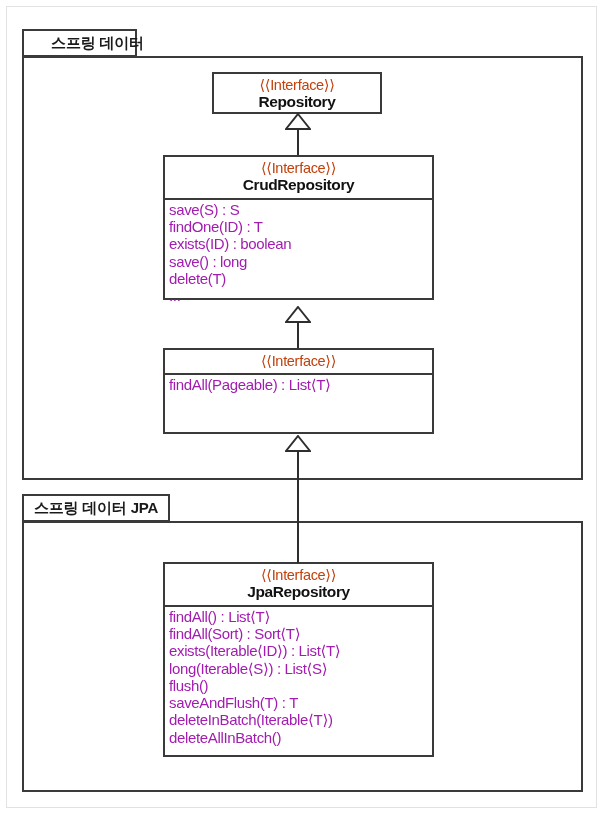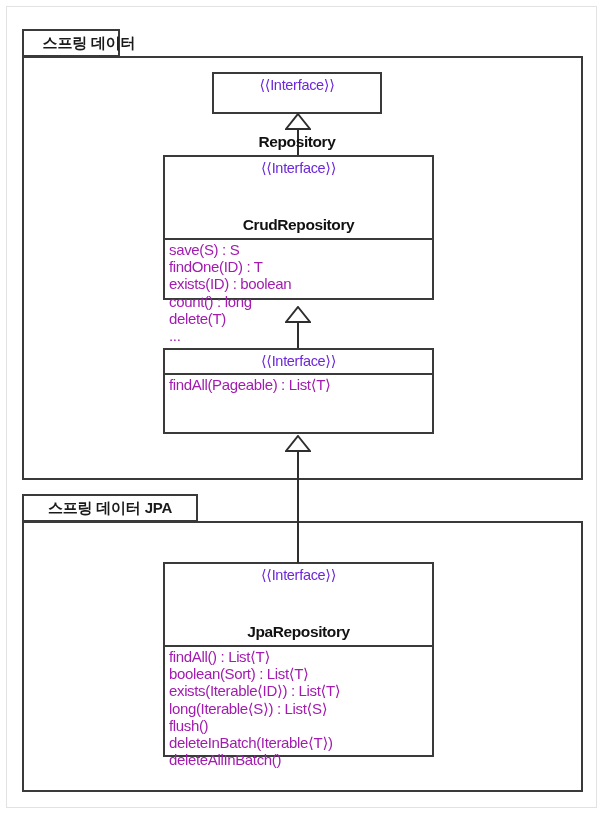--- a/index.html
+++ b/index.html
@@ -70,30 +70,29 @@
   .uml-head {
     box-sizing: border-box;
     padding: 3px 6px 4px 6px;
     text-align: center;
     line-height: 1.12;
   }
   .uml-head.with-divider { border-bottom: 2px solid #3a3a3a; }
   .stereotype {
     display: block;
     font-size: 14.5px;
-    color: #6d28d9;
+    color: #c2410c;
     letter-spacing: -0.3px;
   }
   .class-name {
     display: block;
     font-size: 15.5px;
     font-weight: bold;
     color: #111111;
     letter-spacing: -0.4px;
-    margin-top: 40px;
   }
   .uml-members {
     box-sizing: border-box;
     padding: 1px 0 2px 4px;
   }
   .member {
     font-size: 15px;
     color: #a21caf;
     line-height: 1.155;
     letter-spacing: -0.35px;
@@ -113,28 +112,28 @@
   }
   .conn-arrow svg { display: block; }
 </style>
 </head>
 <body>
 
 <div id="canvas">
   <div class="outer-frame"></div>
 
   <div class="package" style="left:22px; top:29px; width:561px; height:451px;">
-    <div class="pkg-tab" style="width:98px; height:28px;padding-left:48px;">
+    <div class="pkg-tab" style="width:115px; height:28px;padding-left:48px;">
       <span>스프링 데이터</span>
     </div>
     <div class="pkg-body" style="top:27px; width:561px; height:424px;"></div>
   </div>
 
   <div class="package" style="left:22px; top:494px; width:561px; height:298px;">
-    <div class="pkg-tab" style="width:176px; height:28px;">
+    <div class="pkg-tab" style="width:148px; height:28px;">
       <span>스프링 데이터 JPA</span>
     </div>
     <div class="pkg-body" style="top:27px; width:561px; height:271px;"></div>
   </div>
 
   <div class="conn-line" style="left:297px; top:128px; height:28px;"></div>
   <div class="conn-arrow" style="left:285px; top:113px;">
     <svg width="26" height="17" viewBox="0 0 26 17">
       <polygon points="13,1 25,16 1,16" fill="#ffffff" stroke="#2e2e2e" stroke-width="2" stroke-linejoin="miter"></polygon>
     </svg>
@@ -163,21 +162,21 @@
 
   <div class="uml-class" style="left:163px; top:155px; width:271px; height:145px;">
     <div class="uml-head with-divider">
       <span class="stereotype">⟨⟨Interface⟩⟩</span>
       <span class="class-name">CrudRepository</span>
     </div>
     <div class="uml-members">
       <div class="member">save(S) : S</div>
       <div class="member">findOne(ID) : T</div>
       <div class="member">exists(ID) : boolean</div>
-      <div class="member">count() : long</div>
+      <div class="member">save() : long</div>
       <div class="member">delete(T)</div>
       <div class="member">...</div>
     </div>
   </div>
 
   <div class="uml-class" style="left:163px; top:348px; width:271px; height:86px;">
     <div class="uml-head with-divider">
       <span class="stereotype">⟨⟨Interface⟩⟩</span>
     </div>
     <div class="uml-members">
@@ -185,22 +184,23 @@
     </div>
   </div>
 
   <div class="uml-class" style="left:163px; top:562px; width:271px; height:195px;">
     <div class="uml-head with-divider">
       <span class="stereotype">⟨⟨Interface⟩⟩</span>
       <span class="class-name">JpaRepository</span>
     </div>
     <div class="uml-members">
       <div class="member">findAll() : List⟨T⟩</div>
-      <div class="member">boolean(Sort) : List⟨T⟩</div>
+      <div class="member">findAll(Sort) : Sort⟨T⟩</div>
       <div class="member">exists(Iterable⟨ID⟩) : List⟨T⟩</div>
       <div class="member">long(Iterable⟨S⟩) : List⟨S⟩</div>
       <div class="member">flush()</div>
+      <div class="member">saveAndFlush(T) : T</div>
       <div class="member">deleteInBatch(Iterable⟨T⟩)</div>
       <div class="member">deleteAllInBatch()</div>
     </div>
   </div>
 
 </div>
 
 </body></html>

